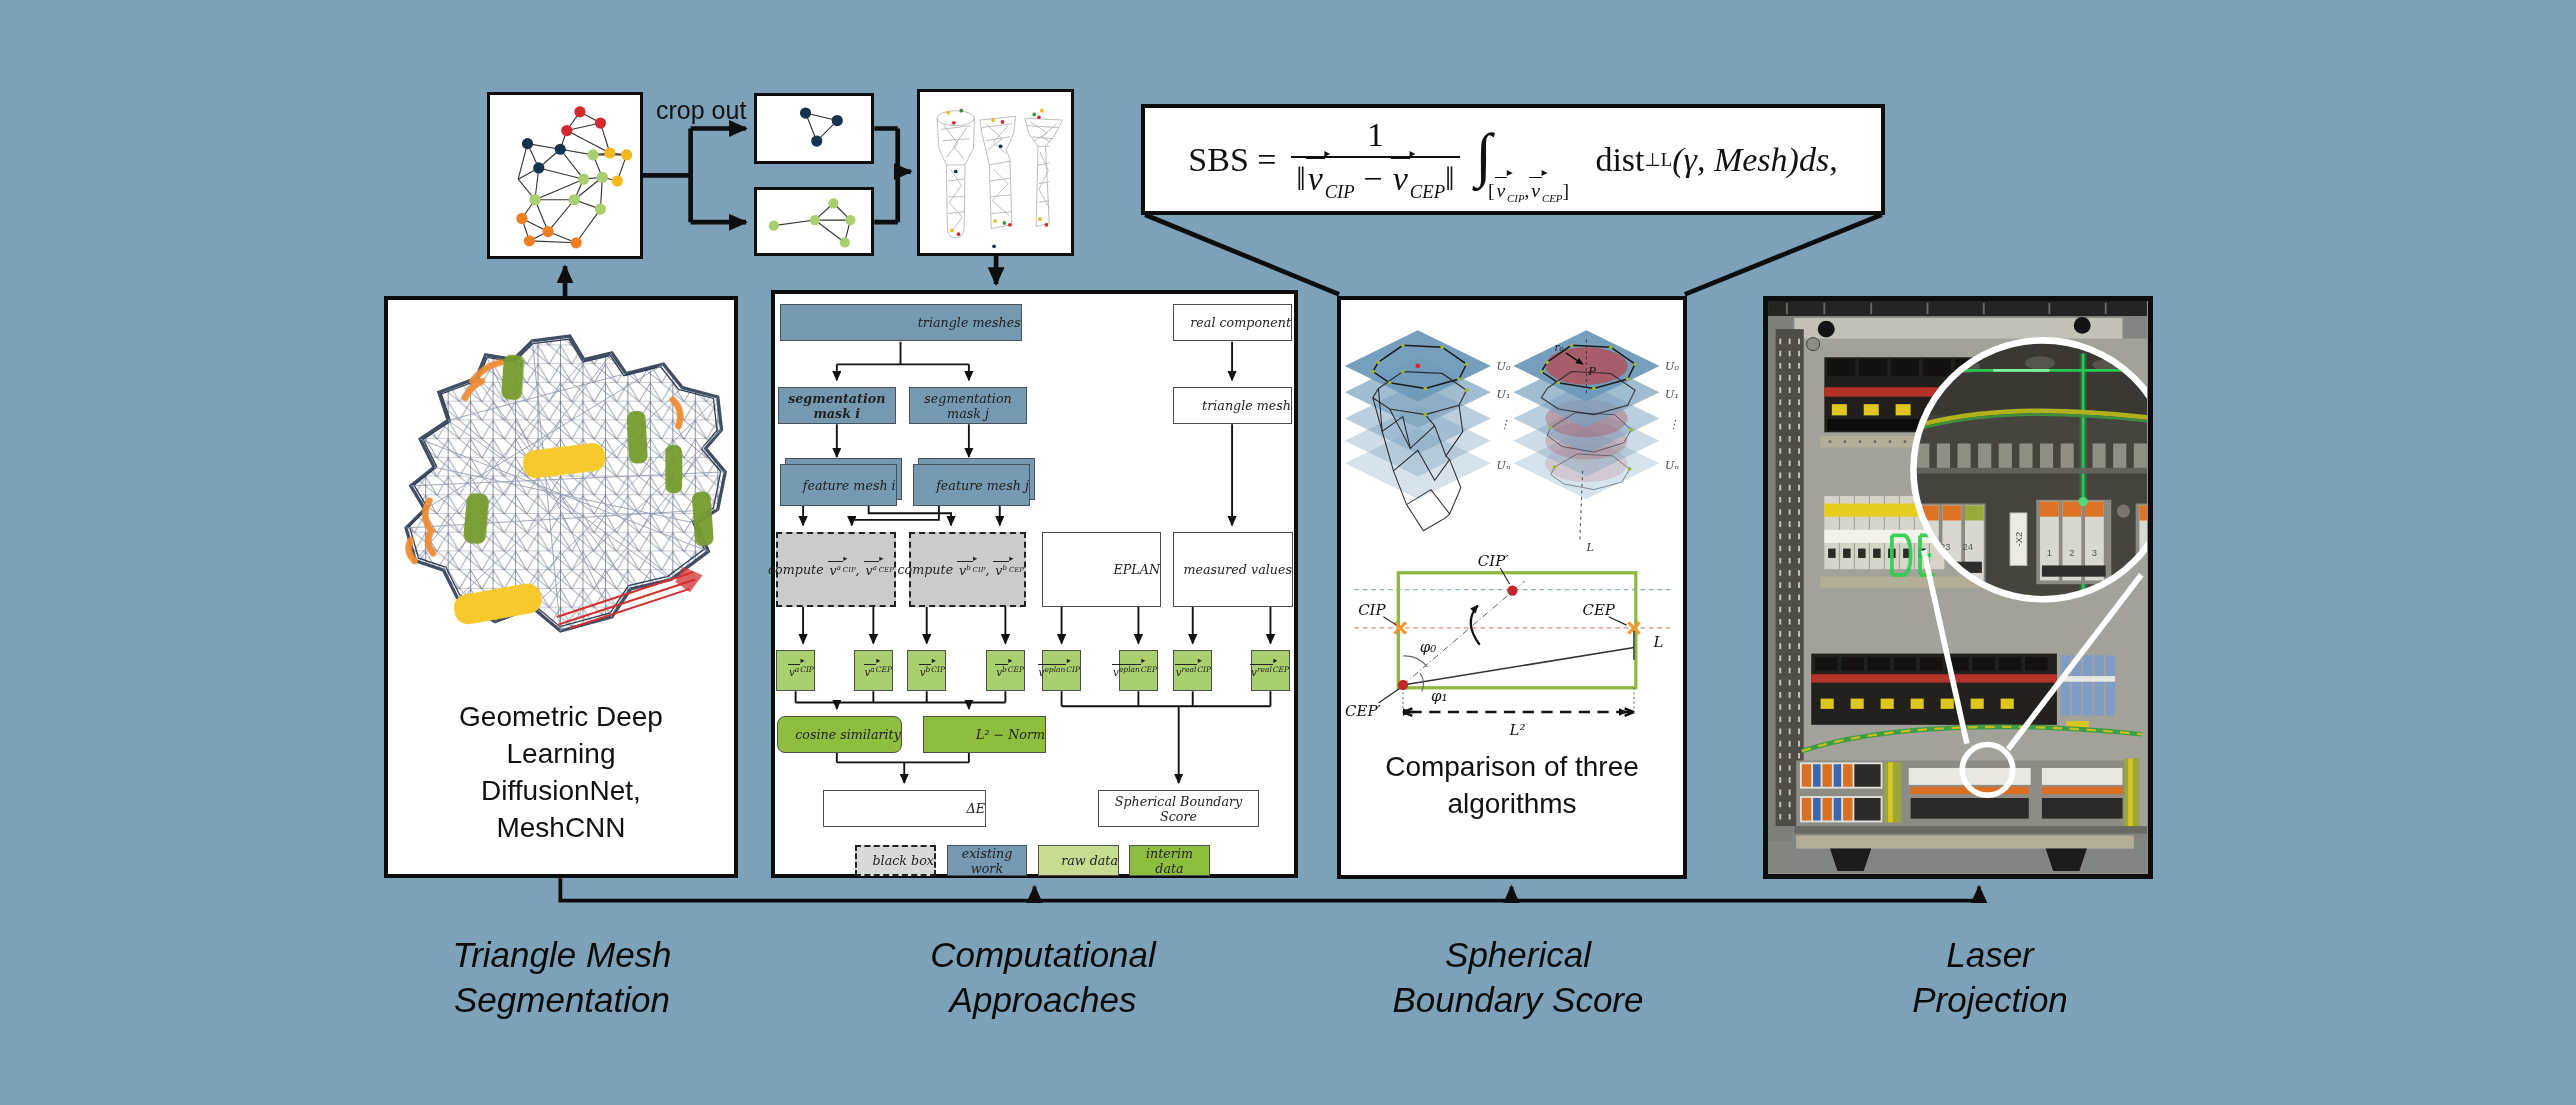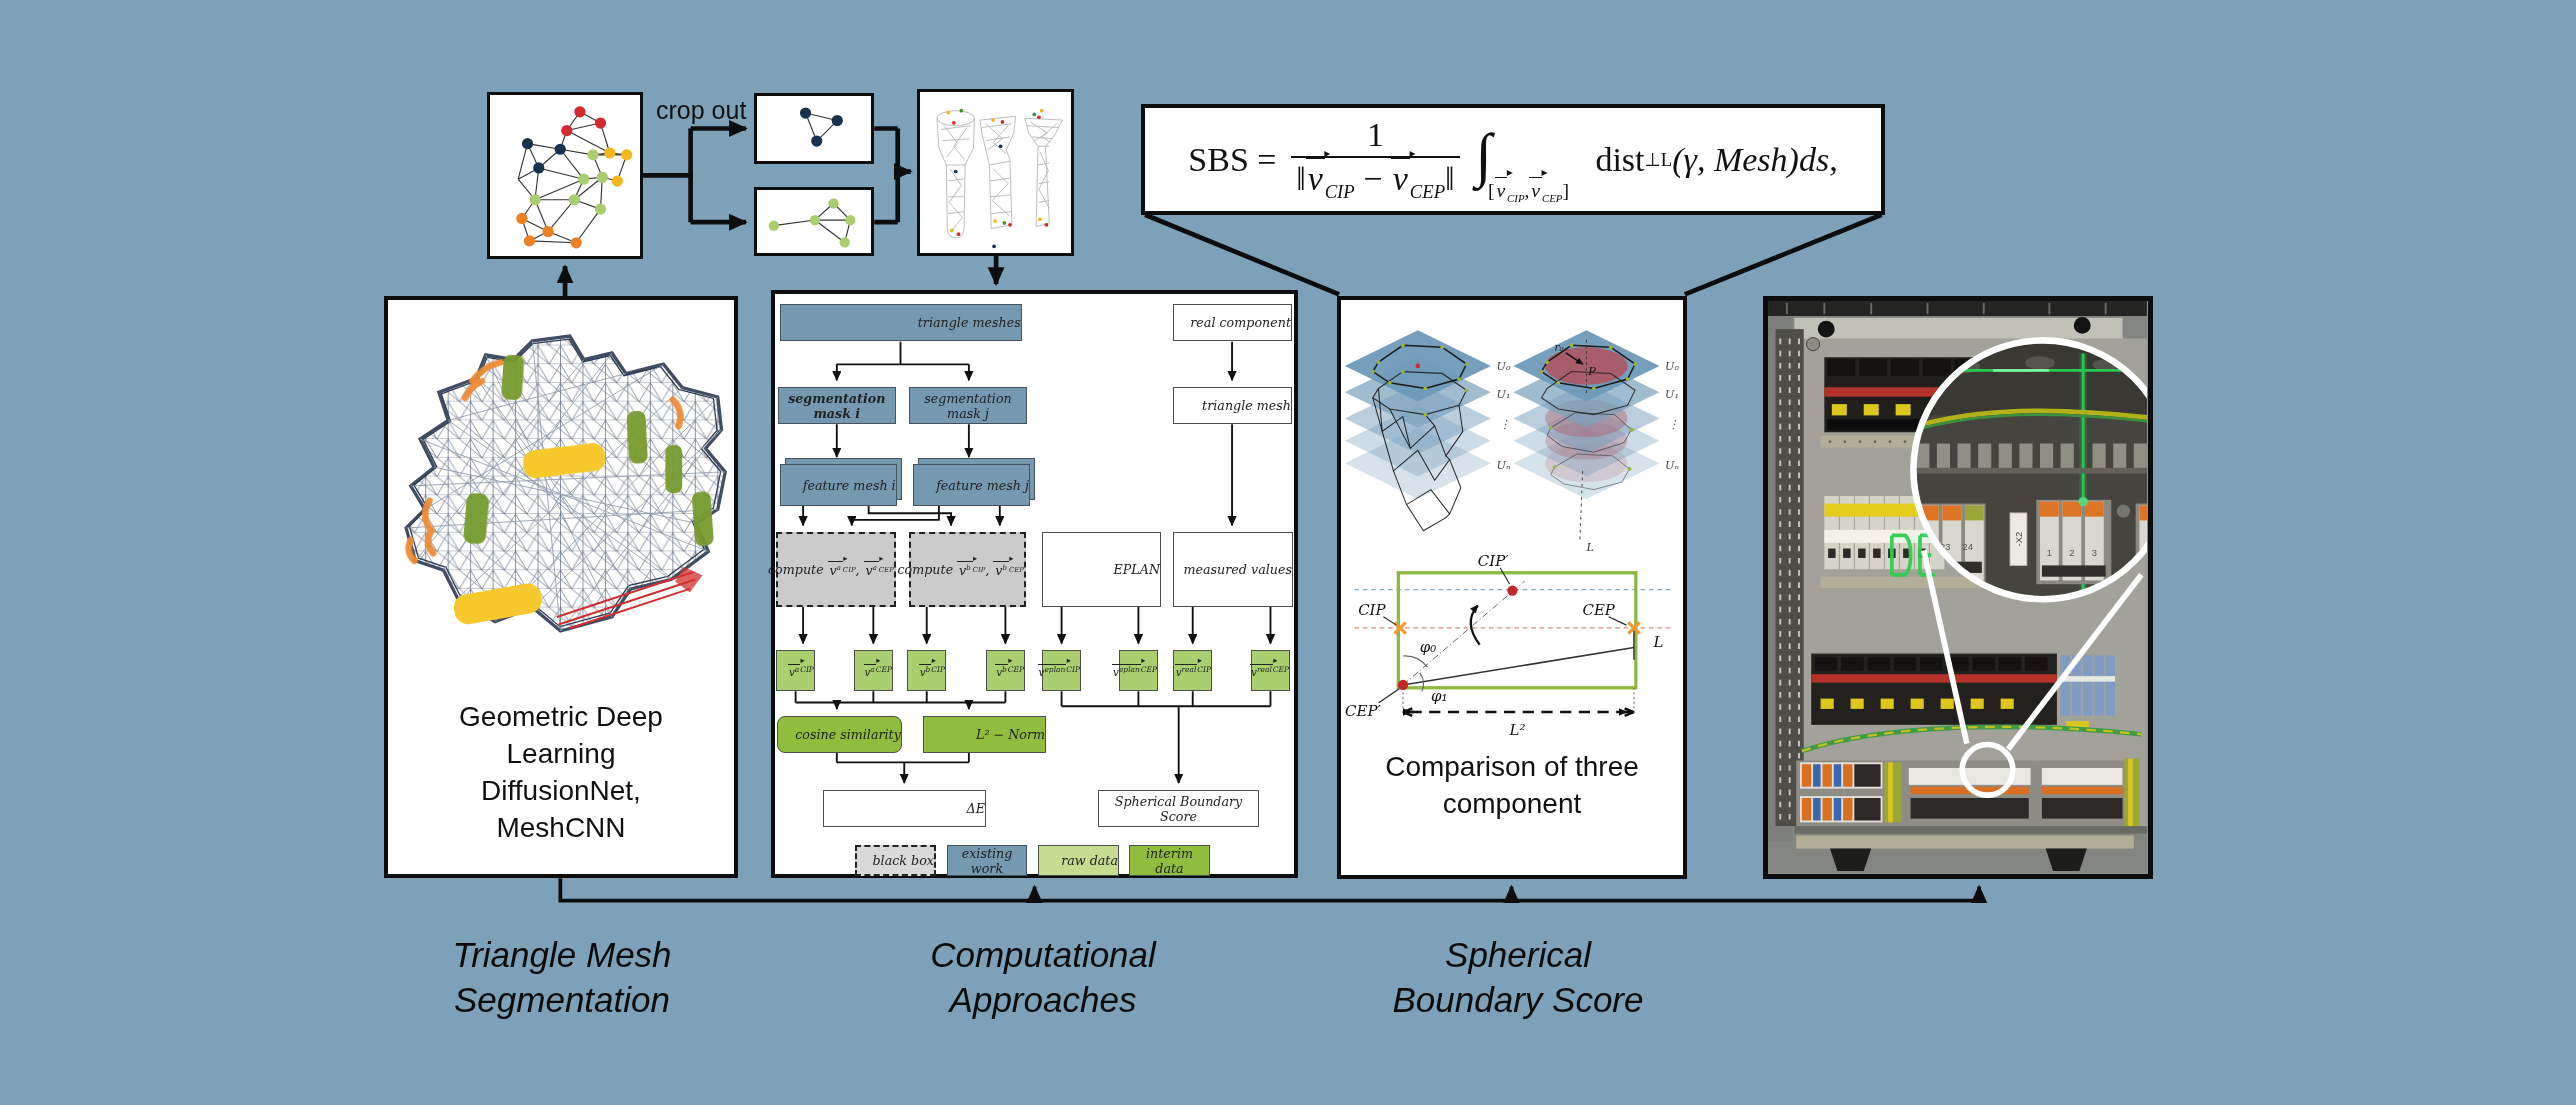--- a/index.html
+++ b/index.html
@@ -550,21 +550,21 @@
         <text x="4" y="172">CEP′</text>
         <text x="84" y="104">φ₀</text>
         <text x="96" y="156">φ₁</text>
         <text x="334" y="98">L</text>
         <text x="180" y="192">L²</text>
       </g>
     </svg>
 
     <div class="caption" style="top:448px;">
       <div>Comparison of three</div>
-      <div>component</div>
+      <div>algorithms</div>
     </div>
   </div>
 
   <div class="panel" style="left:1763px;top:296px;width:390px;height:583px;border-width:5.6px;background:#8e9089;overflow:hidden;">
     <svg width="379" height="572" viewBox="0 0 404 610">
       <rect x="0" y="0" width="404" height="610" fill="#838580"></rect>
       <rect x="0" y="0" width="404" height="16" fill="#242422"></rect>
       <g stroke="#6c6c66" stroke-width="2">
           <line x1="20" y1="2" x2="20" y2="14"></line>
           <line x1="60" y1="2" x2="60" y2="14"></line>
@@ -817,15 +817,19 @@
     <div>Segmentation</div>
   </div>
   <div class="bottom-label" style="left:846px;top:932px;">
     <div>Computational</div>
     <div>Approaches</div>
   </div>
   <div class="bottom-label" style="left:1321px;top:932px;">
     <div>Spherical</div>
     <div>Boundary Score</div>
   </div>
+  <div class="bottom-label" style="left:1793px;top:932px;">
+    <div>Laser</div>
+    <div>Projection</div>
+  </div>
 
 </div>
 
 
 </body></html>

